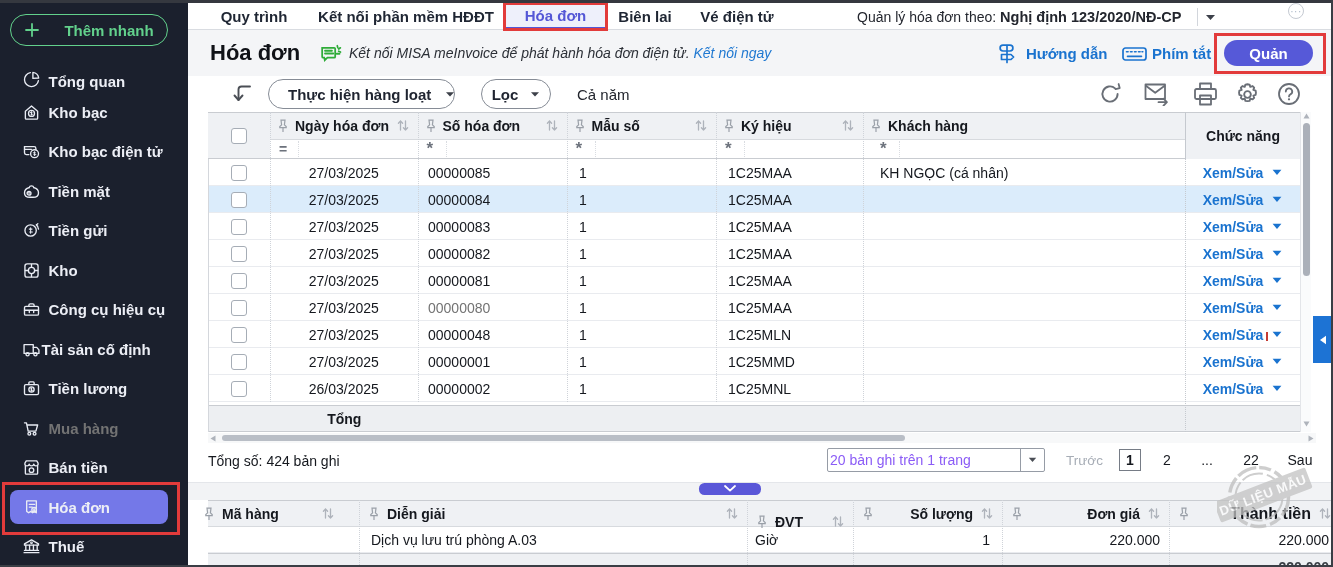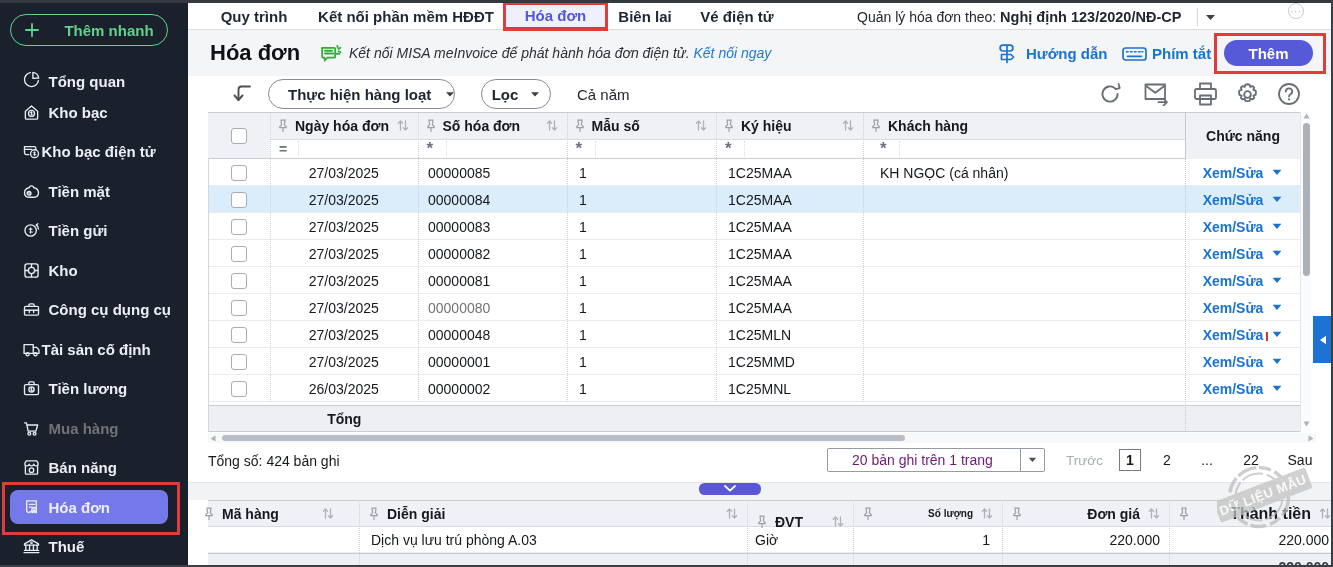--- a/index.html
+++ b/index.html
@@ -39,21 +39,21 @@
 <div class="abs" style="left:10px;top:134.5px;width:158px;height:34px;z-index:6;display:flex;align-items:center">
     <div style="width:21px;margin-left:10.5px">
       <svg width="21" height="21" viewBox="0 0 24 24" fill="none" stroke="#e9ecf4" stroke-width="1.55" stroke-linecap="round" stroke-linejoin="round">
         <path d="M4 6.5 h11 a2 2 0 0 1 2 2 v1"></path>
         <path d="M4 6.5 v7 a2 2 0 0 0 2 2 h3"></path>
         <path d="M4 9.5 h8"></path>
         <circle cx="15.5" cy="14.5" r="4.5"></circle>
         <path d="M15.5 12.2v4.6M14 13.5h2.4M14.6 15.6h2.4" stroke-width="1.1"></path>
       </svg>
     </div>
-    <div style="margin-left:0;color:#eceef5;font-size:15px;font-weight:600;white-space:nowrap">Kho bạc điện tử</div>
+    <div style="margin-left:7px;color:#eceef5;font-size:15px;font-weight:600;white-space:nowrap">Kho bạc điện tử</div>
   </div>
 <div class="abs" style="left:10px;top:174.0px;width:158px;height:34px;z-index:6;display:flex;align-items:center">
     <div style="width:21px;margin-left:10.5px">
       <svg width="21" height="21" viewBox="0 0 24 24" fill="none" stroke="#e9ecf4" stroke-width="1.55" stroke-linecap="round" stroke-linejoin="round">
         <path d="M9.3 7.6 C6 8.4 4 10.8 4 13.6 c0 3 2.4 5 6.2 5 h3.6 c3.8 0 6.2-2 6.2-5 0-2.8-2-5.2-5.3-6"></path>
         <path d="M9.3 7.6 a2.8 2.8 0 0 1 5.4 0"></path>
         <circle cx="9.2" cy="14" r="2.2"></circle>
         <path d="M9.2 12.4v3.2M8.1 13.5h2.2" stroke-width="1"></path>
       </svg>
     </div>
@@ -79,21 +79,21 @@
     </div>
     <div style="margin-left:7px;color:#eceef5;font-size:15px;font-weight:600;white-space:nowrap">Kho</div>
   </div>
 <div class="abs" style="left:10px;top:292.5px;width:158px;height:34px;z-index:6;display:flex;align-items:center">
     <div style="width:21px;margin-left:10.5px">
       <svg width="21" height="21" viewBox="0 0 24 24" fill="none" stroke="#e9ecf4" stroke-width="1.55" stroke-linecap="round" stroke-linejoin="round">
         <rect x="4" y="8.5" width="16" height="10" rx="1.5"></rect>
         <path d="M9 8.5 V7 a1.5 1.5 0 0 1 1.5-1.5 h3 A1.5 1.5 0 0 1 15 7 v1.5 M4 12.8 h16 M9.5 12.8 v2.6 M14.5 12.8 v2.6"></path>
       </svg>
     </div>
-    <div style="margin-left:7px;color:#eceef5;font-size:15px;font-weight:600;white-space:nowrap">Công cụ dụng cụ</div>
+    <div style="margin-left:7px;color:#eceef5;font-size:15px;font-weight:600;white-space:nowrap">Công cụ hiệu cụ</div>
   </div>
 <div class="abs" style="left:10px;top:332.0px;width:158px;height:34px;z-index:6;display:flex;align-items:center">
     <div style="width:21px;margin-left:10.5px">
       <svg width="21" height="21" viewBox="0 0 24 24" fill="none" stroke="#e9ecf4" stroke-width="1.55" stroke-linecap="round" stroke-linejoin="round">
         <path d="M3.5 6.5 h10.5 v10 H3.5 Z"></path>
         <path d="M14 9.5 h4 l2.5 3 v4 H14"></path>
         <circle cx="7.5" cy="17.5" r="1.8"></circle>
         <circle cx="16.5" cy="17.5" r="1.8"></circle>
       </svg>
     </div>
@@ -121,21 +121,21 @@
     <div style="margin-left:7px;color:#737373;font-size:15px;font-weight:600;white-space:nowrap">Mua hàng</div>
   </div>
 <div class="abs" style="left:10px;top:450.5px;width:158px;height:34px;z-index:6;display:flex;align-items:center">
     <div style="width:21px;margin-left:10.5px">
       <svg width="21" height="21" viewBox="0 0 24 24" fill="none" stroke="#e9ecf4" stroke-width="1.55" stroke-linecap="round" stroke-linejoin="round">
         <path d="M5 10 V18.5 a1 1 0 0 0 1 1 h12 a1 1 0 0 0 1-1 V10"></path>
         <path d="M4.5 7 L6 4.5 h12 L19.5 7 c.5 1.8-.7 3.2-2.4 3.2-1.5 0-2.3-1-2.5-2-.2 1-1.2 2-2.6 2s-2.4-1-2.6-2c-.2 1-1 2-2.5 2-1.7 0-2.9-1.4-2.4-3.2Z"></path>
         <circle cx="12" cy="15" r="2.6"></circle>
       </svg>
     </div>
-    <div style="margin-left:7px;color:#eceef5;font-size:15px;font-weight:600;white-space:nowrap">Bán năng</div>
+    <div style="margin-left:7px;color:#eceef5;font-size:15px;font-weight:600;white-space:nowrap">Bán tiền</div>
   </div>
 <div class="abs" style="left:10px;top:490.0px;width:158px;height:34px;background:#7478e8;border-radius:8px;z-index:6;display:flex;align-items:center">
     <div style="width:21px;margin-left:10.5px">
       <svg width="21" height="21" viewBox="0 0 24 24" fill="none" stroke="#e9ecf4" stroke-width="1.55" stroke-linecap="round" stroke-linejoin="round">
         <path d="M6.5 4.5 h11 v13.5 l-2.2-1.6-2.1 1.6-2.1-1.6-2.3 1.6-2.3-1.6Z"></path>
         <path d="M9.5 8.5h6M9.5 11.5h3.4"></path>
         <circle cx="15" cy="14.5" r="2.6"></circle>
         <path d="M15 13v3M14 14h1.6M14.3 15.4h1.6" stroke-width="1"></path>
       </svg>
     </div>
@@ -189,21 +189,21 @@
     </svg>
   </div>
 <div class="abs" style="left:1026px;top:30px;height:46px;display:flex;align-items:center;font-size:15px;font-weight:600;color:#1a73cf;z-index:4">Hướng dẫn</div>
 <div class="abs" style="left:1122px;top:47px;z-index:4">
     <svg width="25" height="14" viewBox="0 0 25 14" fill="none" stroke="#1a73cf" stroke-width="1.7">
       <rect x="1" y="1" width="23" height="12" rx="2.5"></rect>
       <path d="M4.5 4.8h1.6M8.5 4.8h1.6M12.5 4.8h1.6M16.5 4.8h1.6M20 4.8h.8M5.5 9.4h14" stroke-width="1.6" stroke-linecap="round"></path>
     </svg>
   </div>
 <div class="abs" style="left:1152px;top:30px;height:46px;display:flex;align-items:center;font-size:15px;font-weight:600;color:#1a73cf;z-index:4">Phím tắt</div>
-<div class="abs" style="left:1224px;top:40px;width:89px;height:26px;background:#5659d8;border-radius:13px;color:#fff;font-size:15px;font-weight:700;display:flex;align-items:center;justify-content:center;z-index:4">Thêm</div>
+<div class="abs" style="left:1224px;top:40px;width:89px;height:26px;background:#5659d8;border-radius:13px;color:#fff;font-size:15px;font-weight:700;display:flex;align-items:center;justify-content:center;z-index:4">Quản</div>
 <div class="abs" style="left:1214px;top:33px;width:112px;height:41px;border:3px solid #e23b3b;z-index:40"></div>
 <div class="abs" style="left:188px;top:76px;width:1145px;height:36px;background:#fff;z-index:3"></div>
 <div class="abs" style="left:233px;top:82px;z-index:4">
     <svg width="21" height="23" viewBox="0 0 21 23" fill="none" stroke="#4a4e55" stroke-width="1.9" stroke-linecap="round" stroke-linejoin="round">
       <path d="M17 4.5 H8.5 a3 3 0 0 0 -3 3 V18"></path>
       <path d="M1.5 13.5 L5.5 18 L9.5 13.5" fill="none"></path>
     </svg>
   </div>
 <div class="abs" style="left:268px;top:79px;width:187px;height:30px;border:1.5px solid #868c96;border-radius:16px;display:flex;align-items:center;z-index:4">
     <span style="margin-left:19px;font-size:15px;font-weight:600;color:#1f2430;white-space:nowrap">Thực hiện hàng loạt</span>
@@ -512,21 +512,21 @@
     </svg>
   </div>
 <div class="abs" style="left:1308px;top:435px;z-index:5">
     <svg width="6" height="7" viewBox="0 0 6 7">
       <path d="M0.5 0.5 V6.5 L5.5 3.5 Z" fill="#aeb3bb"></path>
     </svg>
   </div>
 <div class="abs" style="left:222px;top:434.5px;width:683px;height:6px;background:#b9bec6;border-radius:3px;z-index:5"></div>
 <div class="abs" style="left:208px;top:448px;height:26px;display:flex;align-items:center;font-size:14px;color:#15181e;z-index:4">Tổng số:&nbsp;<span style="font-weight:400">424</span>&nbsp;bản ghi</div>
 <div class="abs" style="left:827px;top:448px;width:218px;height:24px;border:1px solid #969ca6;border-radius:2px;background:#fff;display:flex;align-items:center;z-index:4">
-    <span style="margin-left:24px;font-size:14px;color:#701a75">20 bản ghi trên 1 trang</span>
+    <span style="margin-left:2px;font-size:14px;color:#8b5cf6">20 bản ghi trên 1 trang</span>
     <span style="margin-left:auto;width:24px;height:22px;border-left:1px solid #969ca6;display:flex;align-items:center;justify-content:center">
       <svg width="9" height="6" viewBox="0 0 9 6">
         <path d="M0.8 0.8 L4.5 5 L8.2 0.8 Z" fill="#4a4e55"></path>
       </svg>
     </span>
   </div>
 <div class="abs" style="left:1066px;top:448px;height:24px;display:flex;align-items:center;font-size:13.5px;color:#a7adb6;z-index:4">Trước</div>
 <div class="abs" style="left:1119px;top:449px;width:22px;height:22px;border:1px solid #767c86;display:flex;align-items:center;justify-content:center;font-size:14px;font-weight:700;color:#15181e;z-index:4">1</div>
 <div class="abs" style="left:1156px;top:448px;width:22px;height:24px;display:flex;align-items:center;justify-content:center;font-size:14px;color:#15181e;z-index:4">2</div>
 <div class="abs" style="left:1196px;top:448px;width:22px;height:24px;display:flex;align-items:center;justify-content:center;font-size:14px;color:#15181e;z-index:4">...</div>
@@ -584,21 +584,21 @@
       </svg>
     </span>
   </div>
 <div class="abs" style="left:853px;top:500px;width:149px;height:27px;display:flex;align-items:center;z-index:4">
     <span style="margin-left:10px">
       <svg width="10" height="14" viewBox="0 0 10 14" fill="none" stroke="#9aa0a8" stroke-width="1.2">
         <path d="M3 1.2 h4 l-.6 4.6 1.8 1.8 v1 H1.8 v-1 l1.8-1.8Z"></path>
         <path d="M5 8.6 v4.4"></path>
       </svg>
     </span>
-    <span style="margin-left:auto;font-size:10px;font-weight:700;color:#15181e;white-space:nowrap">Số lượng</span>
+    <span style="margin-left:auto;font-size:14px;font-weight:700;color:#15181e;white-space:nowrap">Số lượng</span>
     <span style="margin-left:8px;margin-right:9px">
       <svg width="12" height="13" viewBox="0 0 12 13" fill="none" stroke="#aeb3bb" stroke-width="1.3" stroke-linecap="round" stroke-linejoin="round">
         <path d="M3.5 11 V2 M1.4 4.2 L3.5 2 L5.6 4.2"></path>
         <path d="M8.5 2 v9 M6.4 8.8 L8.5 11 L10.6 8.8"></path>
       </svg>
     </span>
   </div>
 <div class="abs" style="left:1002px;top:500px;width:167px;height:27px;display:flex;align-items:center;z-index:4">
     <span style="margin-left:10px">
       <svg width="10" height="14" viewBox="0 0 10 14" fill="none" stroke="#9aa0a8" stroke-width="1.2">

